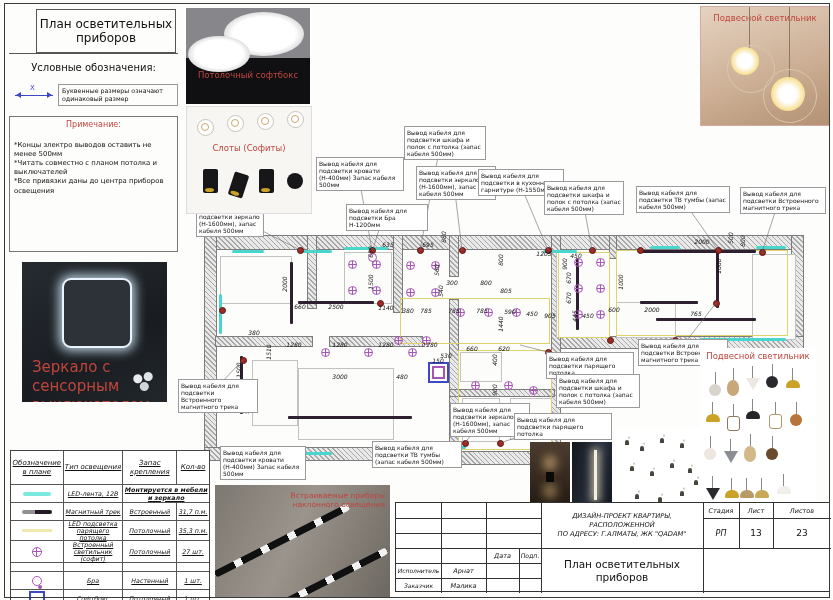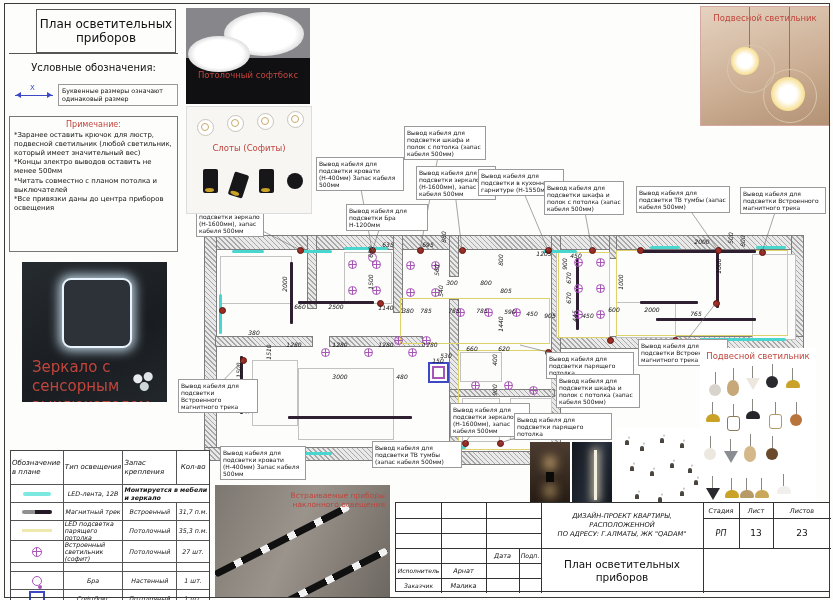--- a/index.html
+++ b/index.html
@@ -10,21 +10,21 @@
   .ctr{text-align:center;}
   .it{font-style:italic;}
   
   .title-box{left:36px;top:9px;width:138px;height:42px;border:1.2px solid #555;
              display:flex;align-items:center;justify-content:center;font-size:12px;line-height:1.2;}
   .panel-hline{left:9px;top:53px;width:169px;height:1px;background:#555;}
   .legend-hdr{left:9px;top:62px;width:169px;font-size:10px;}
   .dim-note{left:58px;top:84px;width:112px;border:0.8px solid #999;font-size:6.3px;
             padding:2px 3px;line-height:1.3;}
   .notes-box{left:9px;top:116px;width:169px;height:136px;border:1px solid #777;padding:2px 4px;box-sizing:border-box;}
-  .notes-hdr{font-size:8px;margin:1px 0 2px;}
+  .notes-hdr{font-size:8px;margin:1px 0 12px;}
   .note-line{font-size:6.9px;line-height:1.32;}
   
   .photo{overflow:hidden;}
   .cap{font-size:8px;position:absolute;}
   
   .mirror-photo{left:22px;top:262px;width:145px;height:140px;background:linear-gradient(150deg,#262b30,#191d21 60%,#22272b);}
   .mirror-sq{position:absolute;left:40px;top:16px;width:66px;height:66px;border-radius:9px;
              background:#2c3237;border:2px solid #eaf4ff;box-shadow:0 0 11px 3px rgba(215,238,255,.85);}
   
   .softbox-photo{left:186px;top:8px;width:124px;height:96px;background:linear-gradient(#87878b 0 52%,#101013 52%);}
@@ -54,21 +54,21 @@
              box-shadow:0 -14px 10px 2px rgba(255,214,140,.55),0 14px 10px 2px rgba(255,214,140,.45);}
   .mini-collage{left:616px;top:428px;width:84px;height:92px;background:#fff;}
   
   .callout{position:absolute;background:#fff;border:0.8px solid #9a9a9a;padding:1.5px 2px;
            font-size:6px;line-height:1.22;color:#151515;}
   
   .legend-table{left:10px;top:450px;width:200px;border:1px solid #444;box-sizing:border-box;background:#fff;}
   .trow{display:flex;border-top:0.8px solid #555;}
   .trow:first-child{border-top:none;}
   .tc{border-left:0.8px solid #555;display:flex;align-items:center;justify-content:center;
-      font-size:6.3px;font-style:italic;text-align:left;line-height:1.15;padding:1px;box-sizing:border-box;}
+      font-size:6.3px;font-style:italic;text-align:center;line-height:1.15;padding:1px;box-sizing:border-box;text-decoration:underline;}
   .tc:first-child{border-left:none;}
   .c0{width:52px;}.c1{width:60px;}.c2{width:54px;}.c3{width:33px;}
   .hdrcell{font-size:7px;}
   
   .tblock{left:395px;top:502px;width:435px;height:90px;border:1.1px solid #333;box-sizing:border-box;background:#fff;}
   .tl{position:absolute;background:#333;}
   .tcell{position:absolute;display:flex;align-items:center;justify-content:center;text-align:center;}
   .sheet-frame{left:4px;top:3px;width:824px;height:593px;border:1.3px solid #3a3a3a;pointer-events:none;}
 </style>
 </head>
@@ -276,21 +276,20 @@
   <span class="abs" style="left:17px;top:-2px;font-size:7px;color:#3d49c4;">X</span>
   <span class="abs" style="left:2px;top:9px;width:38px;height:1px;background:#3d49c4;"></span>
   <span class="abs" style="left:0;top:6px;width:0;height:0;border:3.5px solid transparent;border-right:5px solid #3d49c4;"></span>
   <span class="abs" style="right:0;top:6px;width:0;height:0;border:3.5px solid transparent;border-left:5px solid #3d49c4;"></span>
 </div>
 <div class="abs dim-note">Буквенные размеры означают одинаковый размер</div>
 
 <div class="abs notes-box">
   <div class="notes-hdr ctr red">Примечание:</div>
   <div>
-      <div class="note-line">*Заранее оставить крючок для люстр, подвесной светильник (любой светильник, который имеет значительный вес)</div>
       <div class="note-line">*Концы злектро выводов оставить не менее 500мм</div>
       <div class="note-line">*Читать совместно с планом потолка и выключателей</div>
       <div class="note-line">*Все привязки даны до центра приборов освещения</div>
     </div>
 </div>
 
 <div class="abs photo mirror-photo">
   <div class="mirror-sq"></div>
   <div class="cap red" style="left:10px;top:96px;width:120px;font-size:15px;line-height:1.25;">Зеркало с сенсорным выключателем</div>
   <div class="abs" style="left:108px;top:108px;width:26px;height:22px;background:

